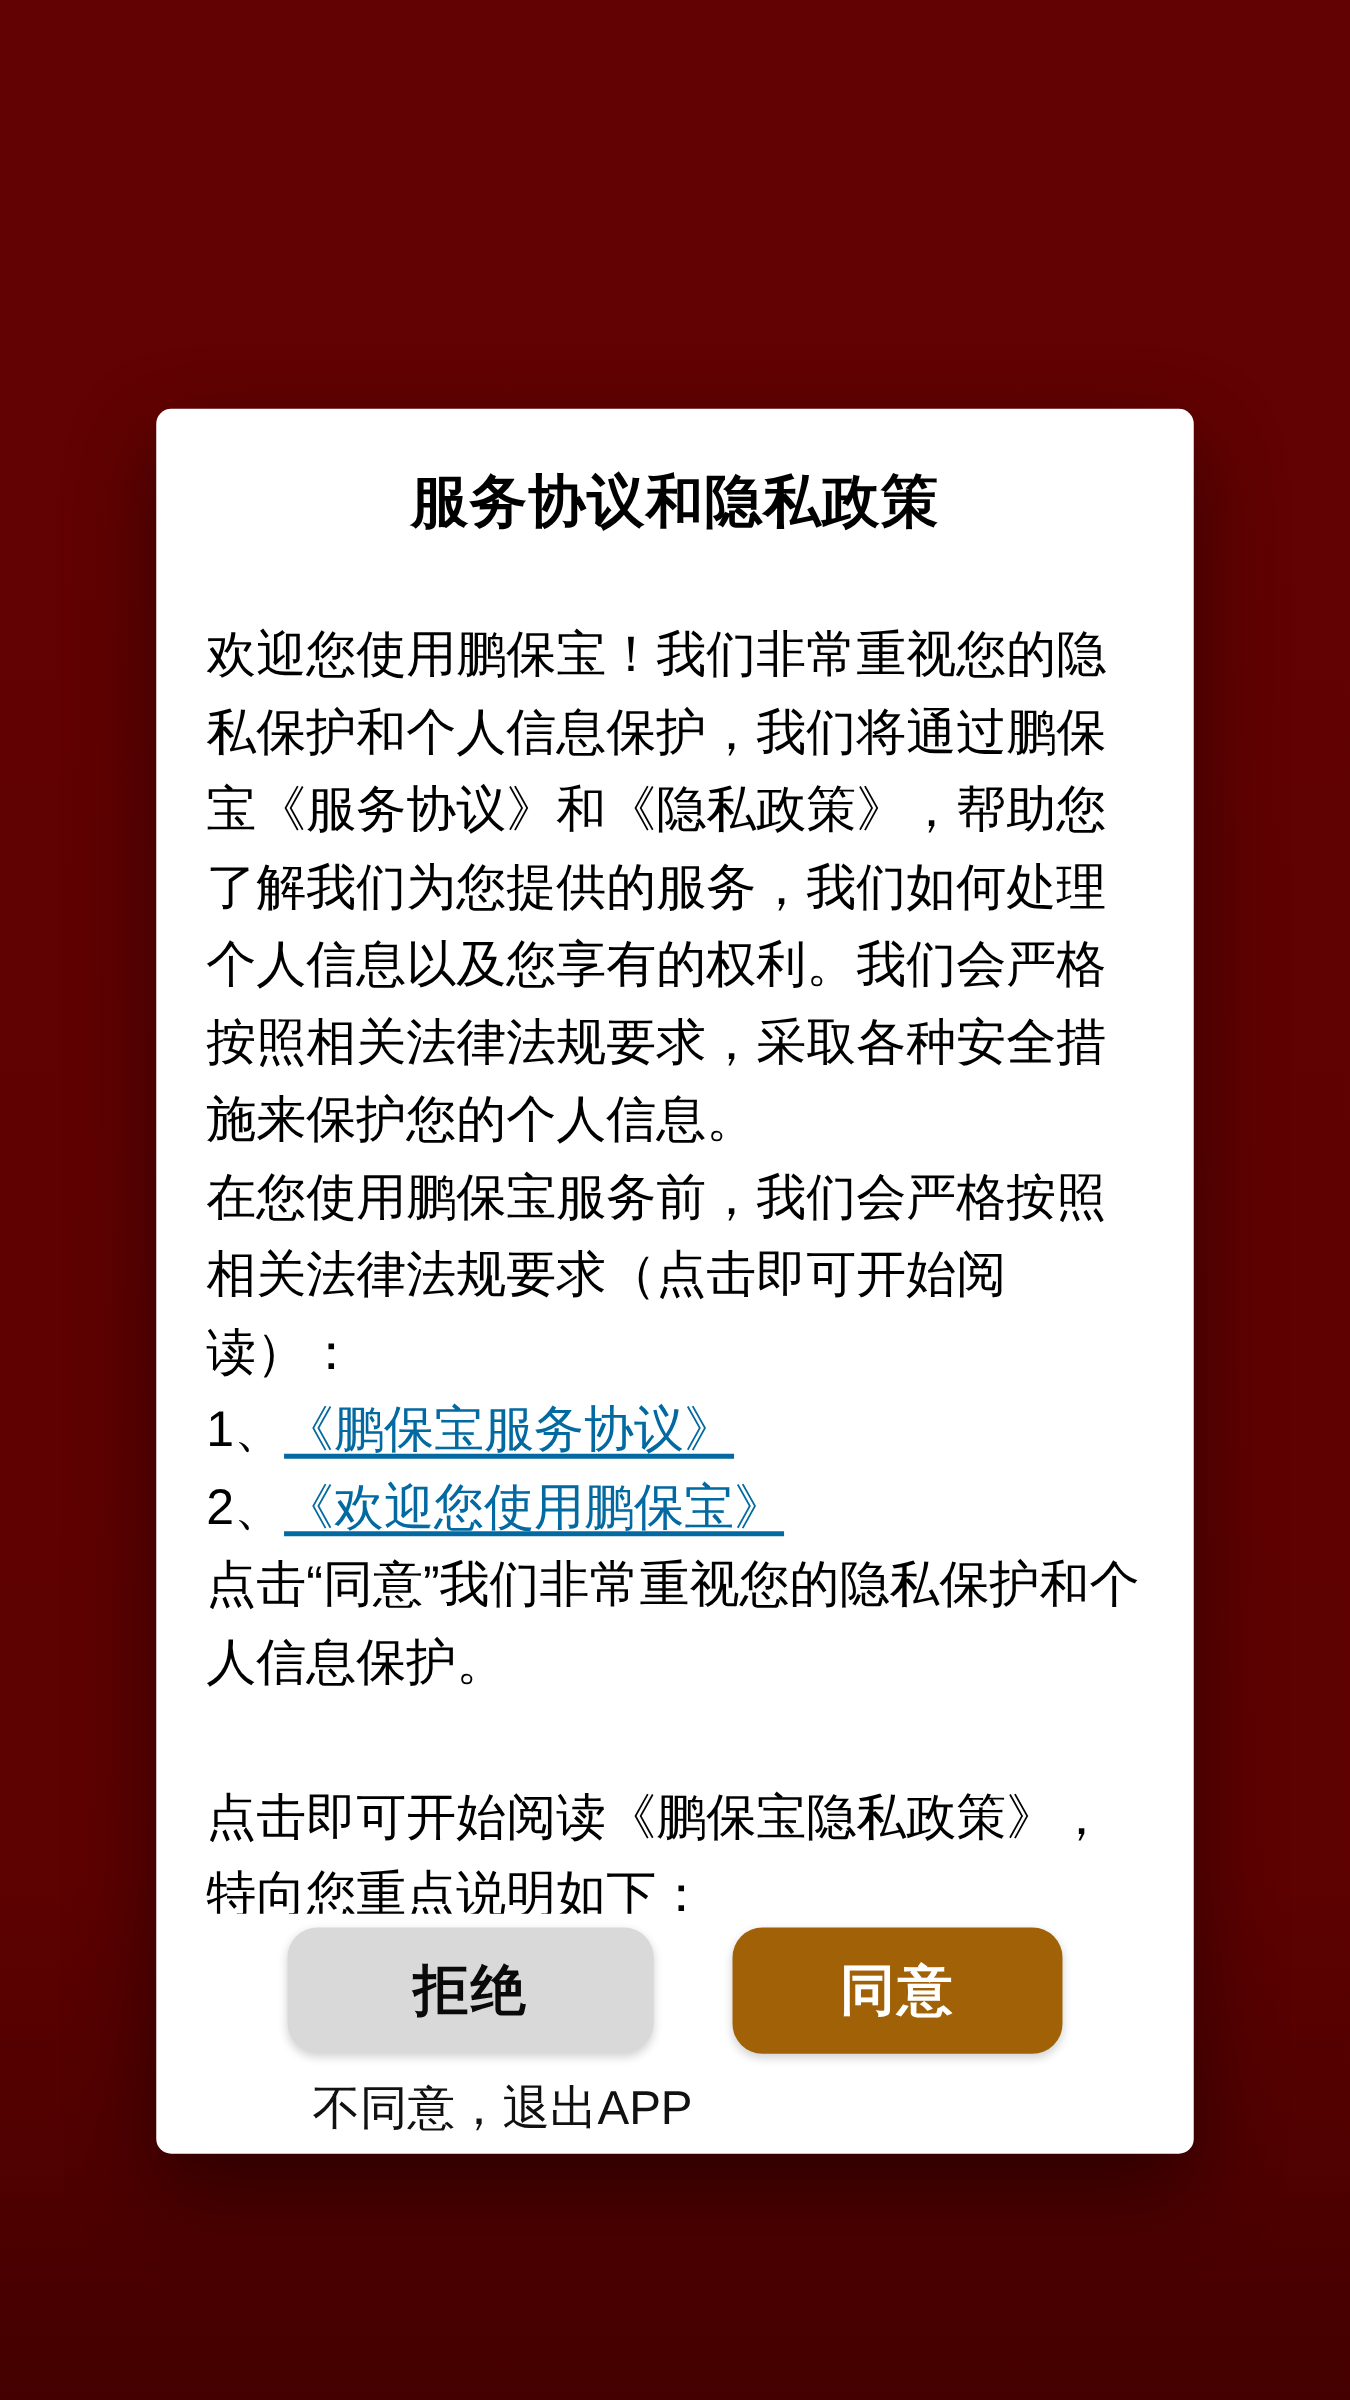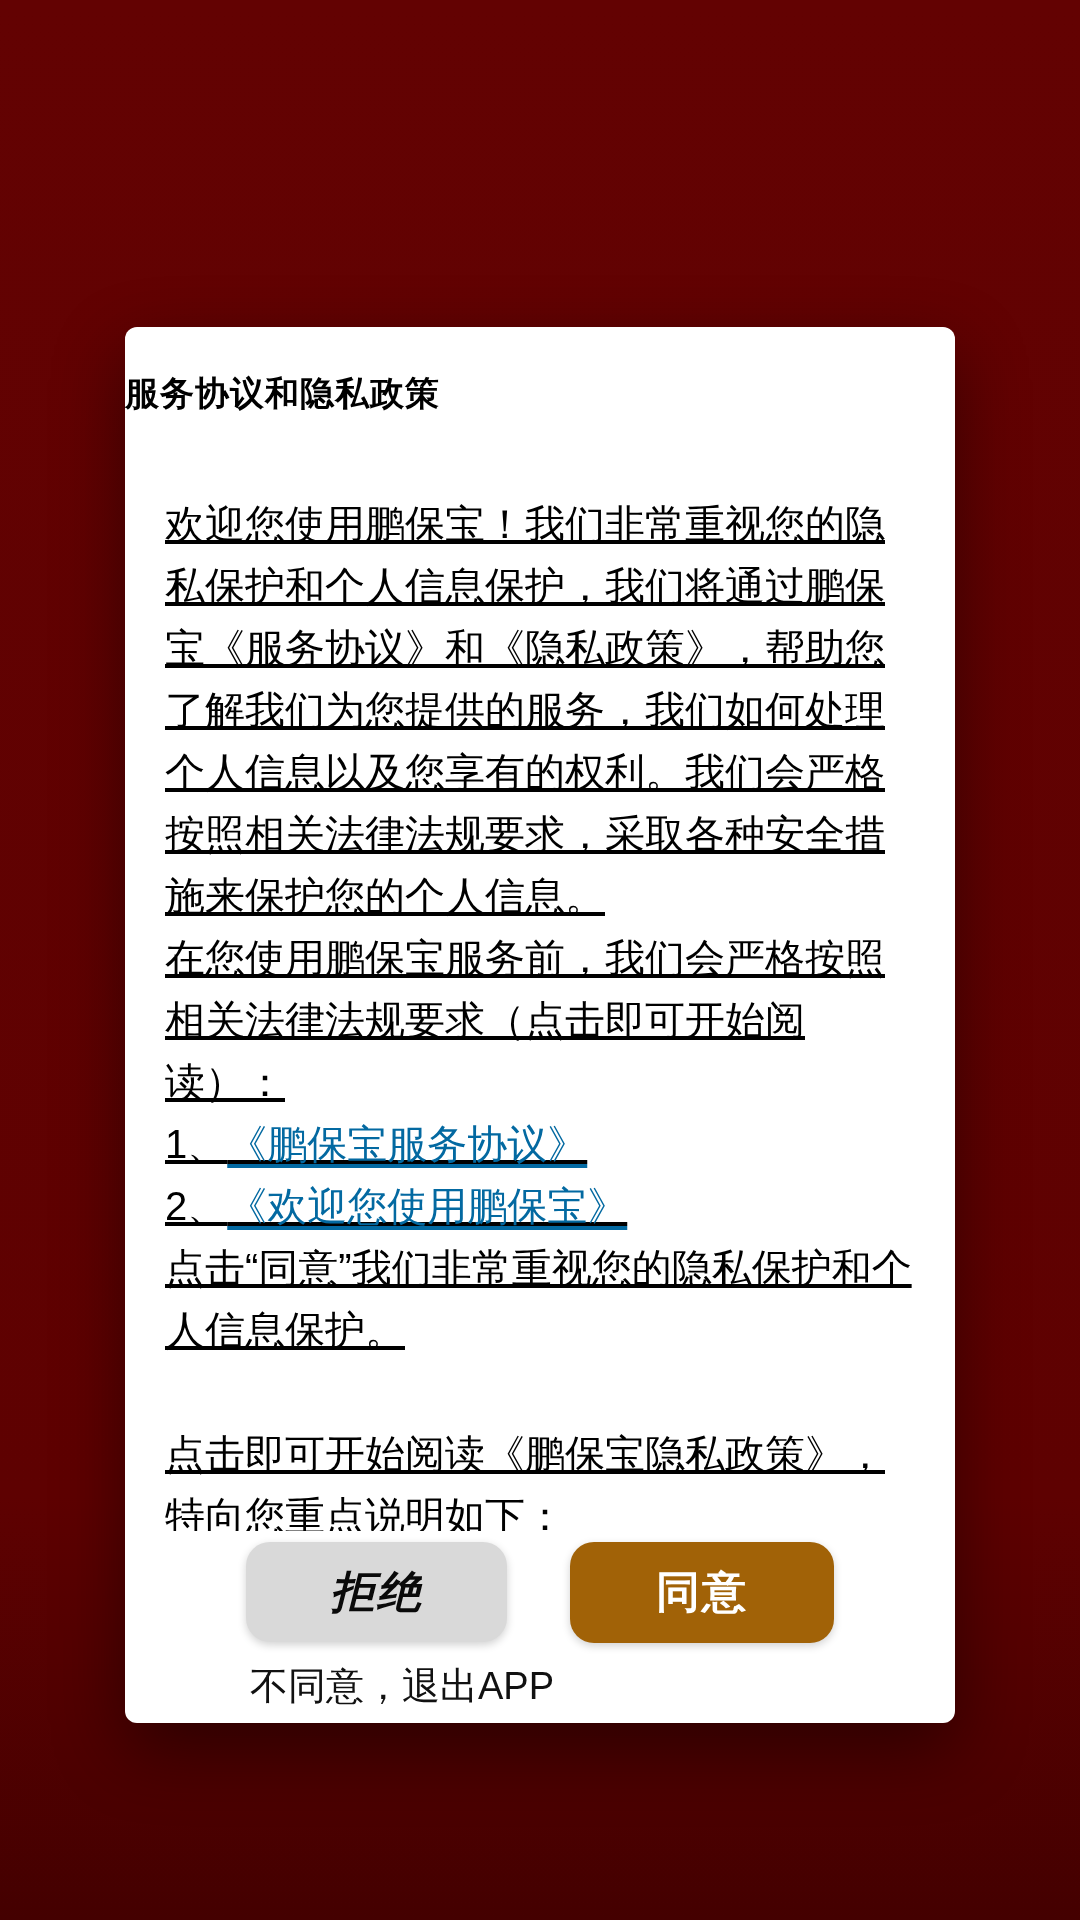--- a/index.html
+++ b/index.html
@@ -24,39 +24,38 @@
     background: #ffffff;
     border-radius: 12px;
     box-shadow: 0 26px 70px rgba(0,0,0,0.45);
     box-sizing: border-box;
   }
   .dialog-title {
     position: absolute;
     top: 44px;
     left: 0;
     width: 100%;
-    text-align: left;
-    font-size: 34px;
+    text-align: center;
+    font-size: 46px;
     font-weight: 700;
     letter-spacing: 1px;
     color: #000;
   }
   .dialog-content {
     position: absolute;
     top: 166px;
     left: 40px;
     width: 755px;
     height: 1038px;
     overflow: hidden;
     font-size: 40px;
     line-height: 62px;
     color: #000;
     text-align: left;
     word-break: break-all;
-    text-decoration: underline;
   }
   .dialog-content p {
     margin: 0;
     padding: 0;
   }
   .para-summary {
     margin-top: 62px !important;
   }
   .agreement-link {
     color: #0369a1;
@@ -82,26 +81,25 @@
     font-size: 44px;
     font-weight: 700;
     border-radius: 24px;
     cursor: pointer;
     display: flex;
     align-items: center;
     justify-content: center;
     letter-spacing: 2px;
   }
   .btn-reject {
-    width: 261px;
+    width: 293px;
     height: 100px;
     background: #d9d9d9;
     color: #0a0a0a;
     box-shadow: 0 3px 8px rgba(0,0,0,0.18);
-    font-style: italic;
   }
   .btn-agree {
     width: 264px;
     height: 101px;
     background: #a16207;
     color: #ffffff;
     box-shadow: 0 3px 8px rgba(0,0,0,0.18);
   }
   .exit-note {
     position: absolute;

